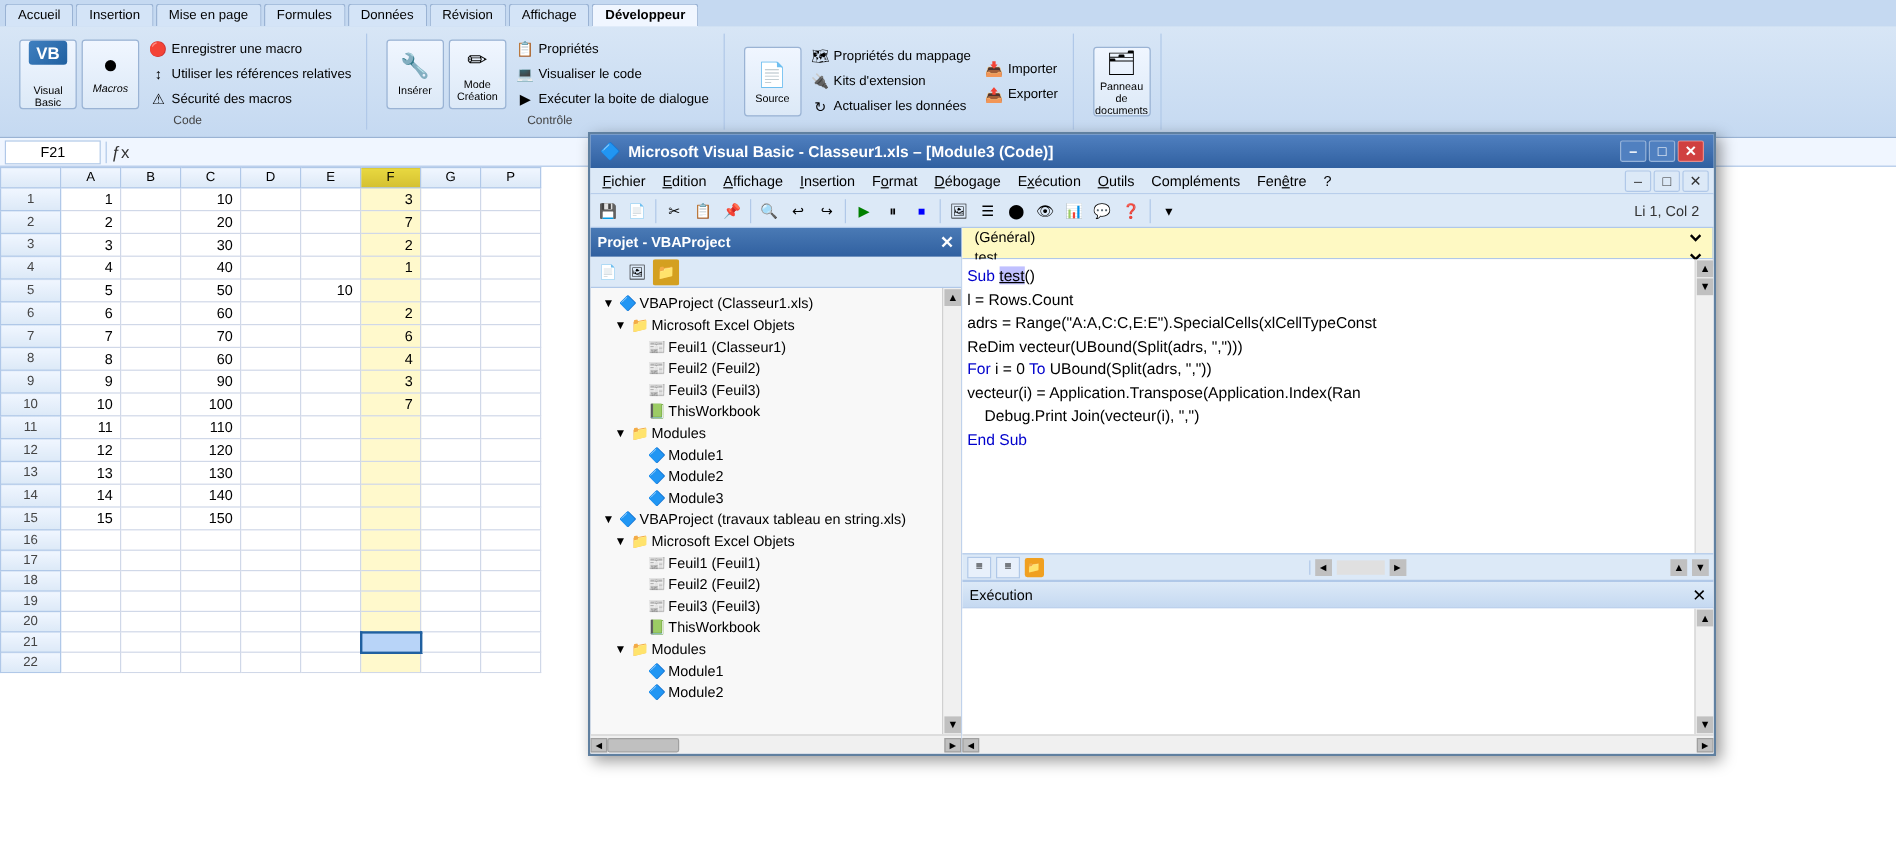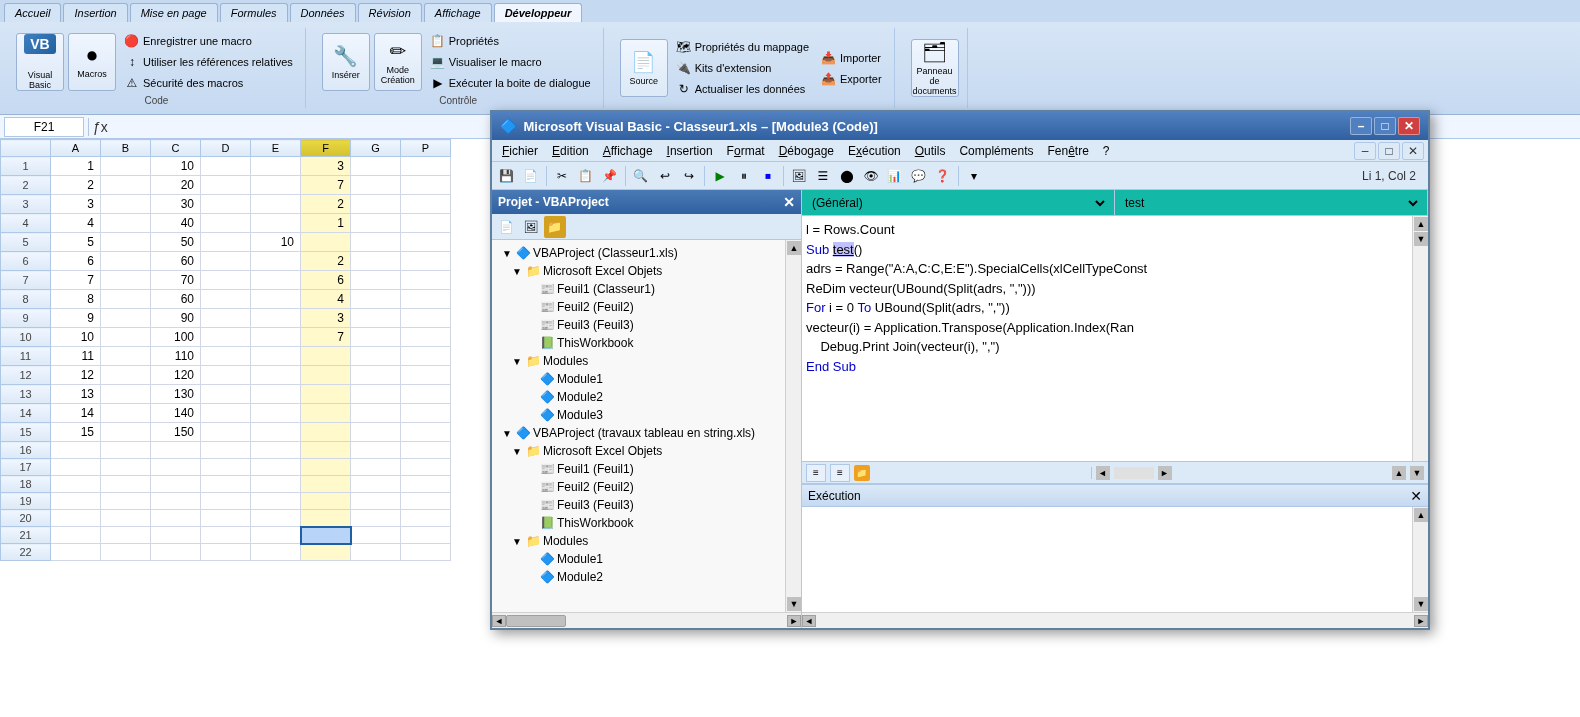--- a/index.html
+++ b/index.html
@@ -1,21 +1,21 @@
 <!DOCTYPE html>
 <html><head>
   <meta charset="utf-8">
   <style>
     * { box-sizing: border-box; margin: 0; padding: 0; font-family: 'Segoe UI', Tahoma, sans-serif; }
     body { background: #d4e4f7; width: 1580px; height: 717px; overflow: hidden; position: relative; }
 
     
     .ribbon { background: linear-gradient(to bottom, #dce9f7, #c5d9f1); border-bottom: 1px solid #9ab3d4; height: 115px; display: flex; flex-direction: column; }
     .ribbon-tabs { display: flex; height: 22px; background: #c5d9f1; align-items: flex-end; padding-left: 4px; }
-    .ribbon-tab { padding: 3px 10px; font-size: 11px; background: #d4e4f7; border: 1px solid #9ab3d4; border-bottom: none; margin-right: 2px; cursor: pointer; border-radius: 3px 3px 0 0; font-style: italic; }
+    .ribbon-tab { padding: 3px 10px; font-size: 11px; background: #d4e4f7; border: 1px solid #9ab3d4; border-bottom: none; margin-right: 2px; cursor: pointer; border-radius: 3px 3px 0 0; }
     .ribbon-tab.active { background: #f0f6ff; font-weight: bold; }
     .ribbon-content { display: flex; flex: 1; align-items: center; padding: 4px 8px; gap: 8px; }
     .ribbon-group { display: flex; flex-direction: column; align-items: center; border-right: 1px solid #b0c8e8; padding: 2px 8px; height: 80px; justify-content: space-between; }
     .ribbon-group-label { font-size: 10px; color: #444; margin-top: 2px; }
     .ribbon-group-items { display: flex; gap: 4px; align-items: center; flex: 1; }
     .ribbon-btn-large { display: flex; flex-direction: column; align-items: center; justify-content: center; width: 48px; height: 58px; background: linear-gradient(to bottom, #f0f6ff, #dce9f7); border: 1px solid #9ab3d4; border-radius: 3px; cursor: pointer; font-size: 9px; text-align: center; }
     .ribbon-btn-small { display: flex; align-items: center; gap: 3px; font-size: 11px; cursor: pointer; padding: 2px 4px; border-radius: 2px; white-space: nowrap; }
     .icon-box { width: 16px; height: 16px; display: inline-flex; align-items: center; justify-content: center; font-size: 12px; }
     .ribbon-col { display: flex; flex-direction: column; gap: 1px; justify-content: center; }
     .vb-icon { width: 32px; height: 32px; background: linear-gradient(135deg, #4080c0, #2060a0); border-radius: 3px; display: flex; align-items: center; justify-content: center; color: white; font-size: 14px; font-weight: bold; }
@@ -71,21 +71,21 @@
     .tree-item { padding: 2px 0 2px 4px; cursor: pointer; white-space: nowrap; display: flex; align-items: center; gap: 2px; }
     .tree-expand { width: 14px; text-align: center; font-size: 10px; }
     .tree-icon { font-size: 12px; }
     .tree-folder { color: #c08020; }
     .tree-file { color: #4060a0; }
     .indent-1 { padding-left: 14px; }
     .indent-2 { padding-left: 28px; }
 
     
     .code-panel { flex: 1; display: flex; flex-direction: column; background: white; }
-    .code-header { display: flex; height: 26px; border-bottom: 1px solid #b0c8e8; background: #14b8a6; }
+    .code-header { display: flex; height: 26px; border-bottom: 1px solid #b0c8e8; background: #fef9c3; flex-direction: column; }
     .code-dropdown { flex: 1; display: flex; align-items: center; border-right: 1px solid #b0c8e8; padding: 0 6px; font-size: 12px; cursor: pointer; gap: 4px; }
     .code-dropdown select { border: none; background: transparent; font-size: 12px; flex: 1; outline: none; }
     .code-area { flex: 1; overflow: auto; padding: 4px; font-family: 'Courier New', monospace; font-size: 13px; line-height: 1.5; background: white; position: relative; }
     .code-line { white-space: pre; }
     .code-keyword { color: #0000cc; }
     .code-scrollbar-v { width: 16px; background: #f0f0f0; border-left: 1px solid #d0d0d0; }
 
     
     .exec-panel { height: 145px; border-top: 2px solid #b0c8e8; display: flex; flex-direction: column; }
     .exec-header { background: linear-gradient(to bottom, #dce9f7, #c5d9f1); height: 22px; display: flex; align-items: center; justify-content: space-between; padding: 0 6px; font-size: 12px; border-bottom: 1px solid #b0c8e8; }
@@ -117,21 +117,21 @@
   <div class="ribbon-content">
 
     <div class="ribbon-group">
       <div class="ribbon-group-items">
         <div class="ribbon-btn-large">
           <div class="vb-icon">VB</div>
           <span style="font-size:9px;margin-top:16px;">Visual<br>Basic</span>
         </div>
         <div class="ribbon-btn-large">
           <span style="font-size:20px;">⏺</span>
-          <span style="font-size:9px;margin-top:2px;">Macros</span>
+          <span style="font-size:9px;margin-top:2px;font-style:italic;">Macros</span>
         </div>
         <div class="ribbon-col">
           <div class="ribbon-btn-small">
             <span class="icon-box">🔴</span>
             <span>Enregistrer une macro</span>
           </div>
           <div class="ribbon-btn-small">
             <span class="icon-box">↕</span>
             <span>Utiliser les références relatives</span>
           </div>
@@ -154,21 +154,21 @@
           <span style="font-size:20px;">✏</span>
           <span style="font-size:9px;margin-top:2px;text-align:center;">Mode<br>Création</span>
         </div>
         <div class="ribbon-col">
           <div class="ribbon-btn-small">
             <span class="icon-box">📋</span>
             <span>Propriétés</span>
           </div>
           <div class="ribbon-btn-small">
             <span class="icon-box">💻</span>
-            <span>Visualiser le macro</span>
+            <span>Visualiser le code</span>
           </div>
           <div class="ribbon-btn-small">
             <span class="icon-box">▶</span>
             <span>Exécuter la boite de dialogue</span>
           </div>
         </div>
       </div>
       <div class="ribbon-group-label">Contrôle</div>
     </div>
 
@@ -685,22 +685,22 @@
         </div>
         <div class="code-dropdown">
           <select>
             <option>test</option>
           </select>
         </div>
       </div>
 
       <div style="display:flex;flex:1;overflow:hidden;">
         <div class="code-area">
+          <div class="code-line"><span class="code-keyword">Sub</span> <span style="text-decoration:underline;background:#c0c0ff;">test</span>()</div>
           <div class="code-line">l = Rows.Count</div>
-          <div class="code-line"><span class="code-keyword">Sub</span> <span style="text-decoration:underline;background:#c0c0ff;">test</span>()</div>
           <div class="code-line">adrs = Range("A:A,C:C,E:E").SpecialCells(xlCellTypeConst</div>
           <div class="code-line">ReDim vecteur(UBound(Split(adrs, ",")))</div>
           <div class="code-line"><span class="code-keyword">For</span> i = 0 <span class="code-keyword">To</span> UBound(Split(adrs, ","))</div>
           <div class="code-line">vecteur(i) = Application.Transpose(Application.Index(Ran</div>
           <div class="code-line">    Debug.Print Join(vecteur(i), ",")</div>
           <div class="code-line"><span class="code-keyword">End Sub</span></div>
         </div>
         <div class="code-scrollbar-v">
           <div style="width:14px;height:14px;background:#c0c0c0;margin:1px;cursor:pointer;display:flex;align-items:center;justify-content:center;font-size:9px;">▲</div>
           <div style="flex:1;"></div>

